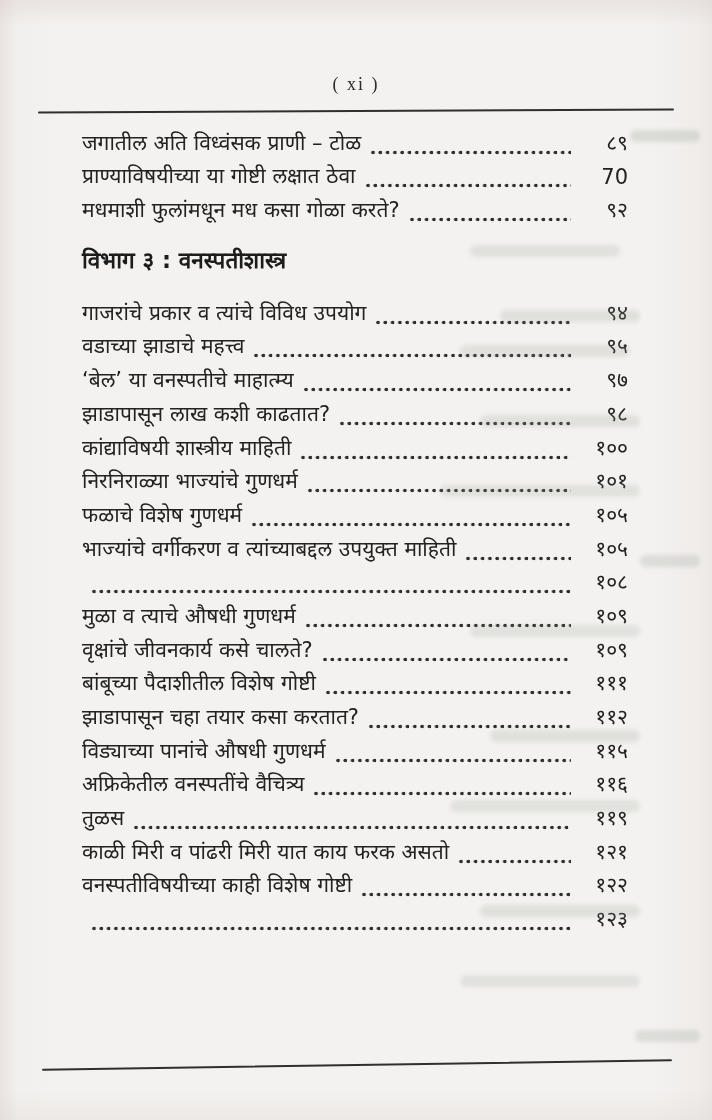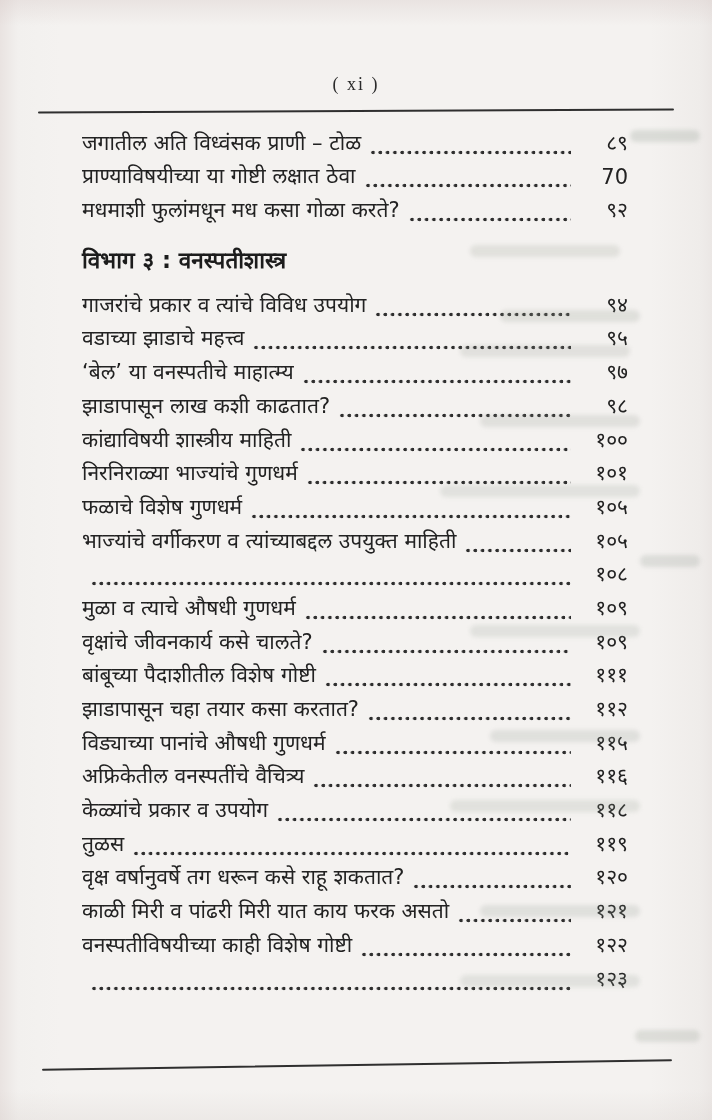--- a/index.html
+++ b/index.html
@@ -87,21 +87,21 @@
   }
   .pagenum {
     flex: 0 0 auto;
     min-width: 52px;
     text-align: right;
     color: #222;
   }
   .section-heading-row {
     height: 34px;
     margin-top: 21px;
-    margin-bottom: 6px;
+    margin-bottom: 14px;
     display: flex;
     align-items: baseline;
     font-size: 22.5px;
     font-weight: bold;
     color: #1c1c1c;
   }
   .group2 { margin-top: 0; }
 
   
   .bleed {
@@ -222,33 +222,23 @@
         <span class="toc-title">विड्याच्या पानांचे औषधी गुणधर्म</span>
         <span class="leader"></span>
         <span class="pagenum">११५</span>
       </div>
       <div class="toc-row">
         <span class="toc-title">अफ्रिकेतील वनस्पतींचे वैचित्र्य</span>
         <span class="leader"></span>
         <span class="pagenum">११६</span>
       </div>
       <div class="toc-row">
-        <span class="toc-title">केळ्यांचे प्रकार व उपयोग</span>
-        <span class="leader"></span>
-        <span class="pagenum">११८</span>
-      </div>
-      <div class="toc-row">
         <span class="toc-title">तुळस</span>
         <span class="leader"></span>
         <span class="pagenum">११९</span>
-      </div>
-      <div class="toc-row">
-        <span class="toc-title">वृक्ष वर्षानुवर्षे तग धरून कसे राहू शकतात?</span>
-        <span class="leader"></span>
-        <span class="pagenum">१२०</span>
       </div>
       <div class="toc-row">
         <span class="toc-title">काळी मिरी व पांढरी मिरी यात काय फरक असतो</span>
         <span class="leader"></span>
         <span class="pagenum">१२१</span>
       </div>
       <div class="toc-row">
         <span class="toc-title">वनस्पतीविषयीच्या काही विशेष गोष्टी</span>
         <span class="leader"></span>
         <span class="pagenum">१२२</span>

